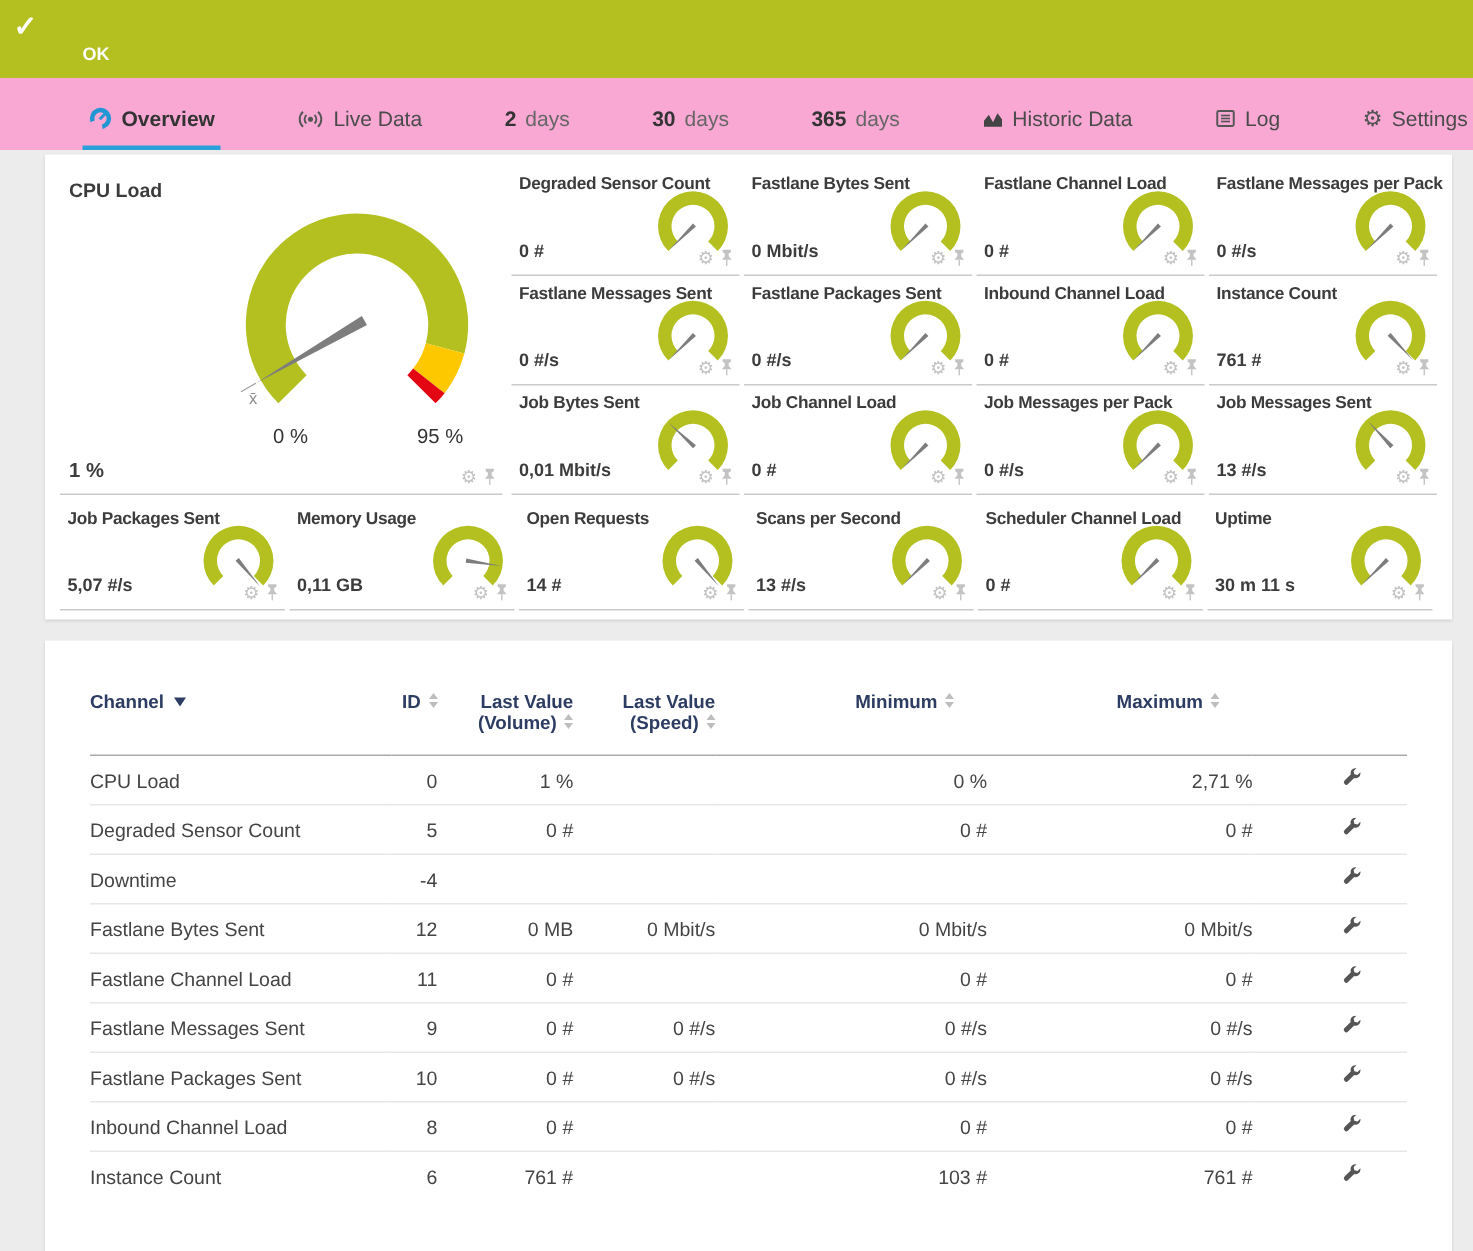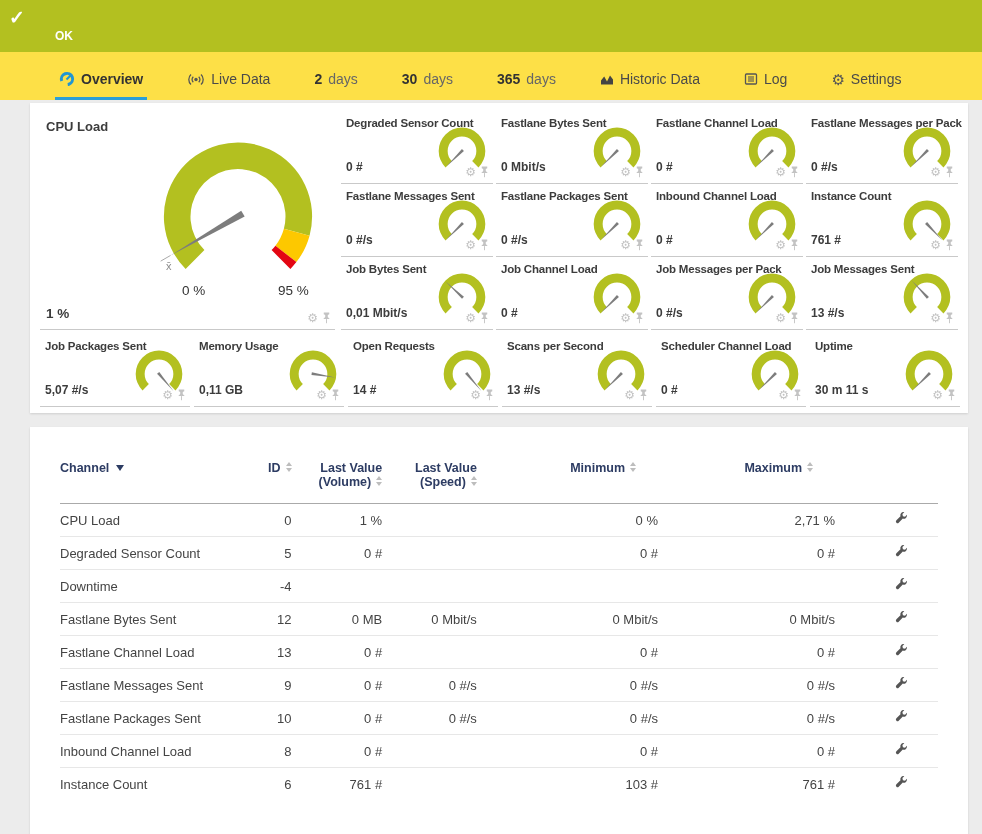--- a/index.html
+++ b/index.html
@@ -11,21 +11,21 @@
   .sensor-header { height: 52px; background: #b3c020; color: #fff; position: relative; }
   .hdr-check { position: absolute; left: 9px; top: 6px; font-size: 19px; font-weight: bold; }
   .hdr-line { position: absolute; left: 33px; top: 5px; font-size: 18px; white-space: nowrap; }
   .hdr-kind { font-style: italic; margin-right: 7px; }
   .hdr-title { font-weight: bold; }
   .hdr-flag { font-size: 12px; vertical-align: 8px; margin-left: 5px; }
   .hdr-stars { font-size: 13px; letter-spacing: 2px; vertical-align: 5px; margin-left: 14px; }
   .hdr-status { position: absolute; left: 55px; top: 29px; font-size: 12px; font-weight: bold; }
 
   
-  .tabstrip { height: 48px; display: flex; align-items: flex-end; padding-left: 55px; background: #fde047; }
+  .tabstrip { height: 48px; display: flex; align-items: flex-end; padding-left: 55px; background: #f9a8d4; gap: 11px; }
   .tab { display: flex; align-items: center; gap: 6px; font-size: 14px; color: #4a4a4a; padding: 0 4px 10px 4px; margin-right: 36px; border-bottom: 3px solid transparent; cursor: pointer; white-space: nowrap; }
   .tab.active { border-bottom-color: #2b9fd9; color: #333; font-weight: bold; }
   .tab .num { font-weight: bold; color: #333; }
   .tab .rest { color: #666; font-weight: normal; }
   .tab svg, .tab .gear-glyph { flex: 0 0 auto; }
   .gear-glyph { font-size: 15px; color: #555; line-height: 1; }
 
   
   .panel { background: #fff; margin: 0 14px 0 30px; box-shadow: 0 1px 2px rgba(0,0,0,0.12); }
   .panel1 { margin-top: 3px; padding: 8px 5px 6px 10px; }
@@ -42,21 +42,21 @@
   .needle { fill: #7d7d7d; }
   .needle-tail { stroke: #9a9a9a; stroke-width: 0.8; }
   .g-label { position: absolute; font-size: 13.5px; color: #333; }
   .g0 { left: 142px; top: 172px; }
   .g95 { left: 238px; top: 172px; }
   .g-avg { position: absolute; left: 126px; top: 149px; font-size: 11px; color: #8a8a8a; }
   .big-value { position: absolute; bottom: 8px; left: 6px; font-size: 13.5px; font-weight: bold; }
 
   .small-grid { flex: 1; display: flex; flex-wrap: wrap; align-content: flex-start; }
   .tile { width: 152px; height: 73px; position: relative; border-bottom: 1px solid #c9c9c9; margin-right: 3px; }
-  .gauges-bottom { display: flex; margin-top: 4px; justify-content: space-between; }
+  .gauges-bottom { display: flex; margin-top: 4px; }
   .gauges-bottom .tile { width: 150px; }
   .tile-title { position: absolute; top: 6px; left: 5px; font-size: 11.5px; font-weight: bold; color: #3c3c3c; white-space: nowrap; letter-spacing: -0.2px; }
   .mini { position: absolute; top: 13px; right: 4px; width: 54px; height: 52px; overflow: visible; }
   .mini .ring { fill: #b3c020; }
   .mini .needle { fill: #7d7d7d; }
   .tile-value { position: absolute; bottom: 9px; left: 5px; font-size: 12px; font-weight: bold; color: #3c3c3c; }
   .tile-icons { position: absolute; bottom: 5px; right: 3px; display: flex; align-items: center; gap: 3px; }
   .tile-gear { font-size: 12px; color: #c3c3c3; line-height: 1; cursor: pointer; }
   .pin { width: 11px; height: 12px; fill: #c3c3c3; cursor: pointer; }
 
@@ -531,21 +531,21 @@
             <td class="c-max">0 Mbit/s</td>
             <td class="c-set">
               <svg class="tool" viewBox="0 0 14 14">
                 <path d="M12.9 3.9 a3.4 3.4 0 0 1 -4.5 3.2 L4 11.5 a1.75 1.75 0 1 1 -2.5 -2.5 L5.9 4.6 a3.4 3.4 0 0 1 3.2 -4.5 l0.9 0.1 -2 2 0.5 2.3 2.3 0.5 2 -2 z"></path>
               </svg>
             </td>
           </tr>
 
           <tr>
             <td class="c-channel">Fastlane Channel Load</td>
-            <td class="c-id">13</td>
+            <td class="c-id">11</td>
             <td class="c-vol">0 #</td>
             <td class="c-speed"></td>
             <td class="c-min">0 #</td>
             <td class="c-max">0 #</td>
             <td class="c-set">
               <svg class="tool" viewBox="0 0 14 14">
                 <path d="M12.9 3.9 a3.4 3.4 0 0 1 -4.5 3.2 L4 11.5 a1.75 1.75 0 1 1 -2.5 -2.5 L5.9 4.6 a3.4 3.4 0 0 1 3.2 -4.5 l0.9 0.1 -2 2 0.5 2.3 2.3 0.5 2 -2 z"></path>
               </svg>
             </td>
           </tr>

